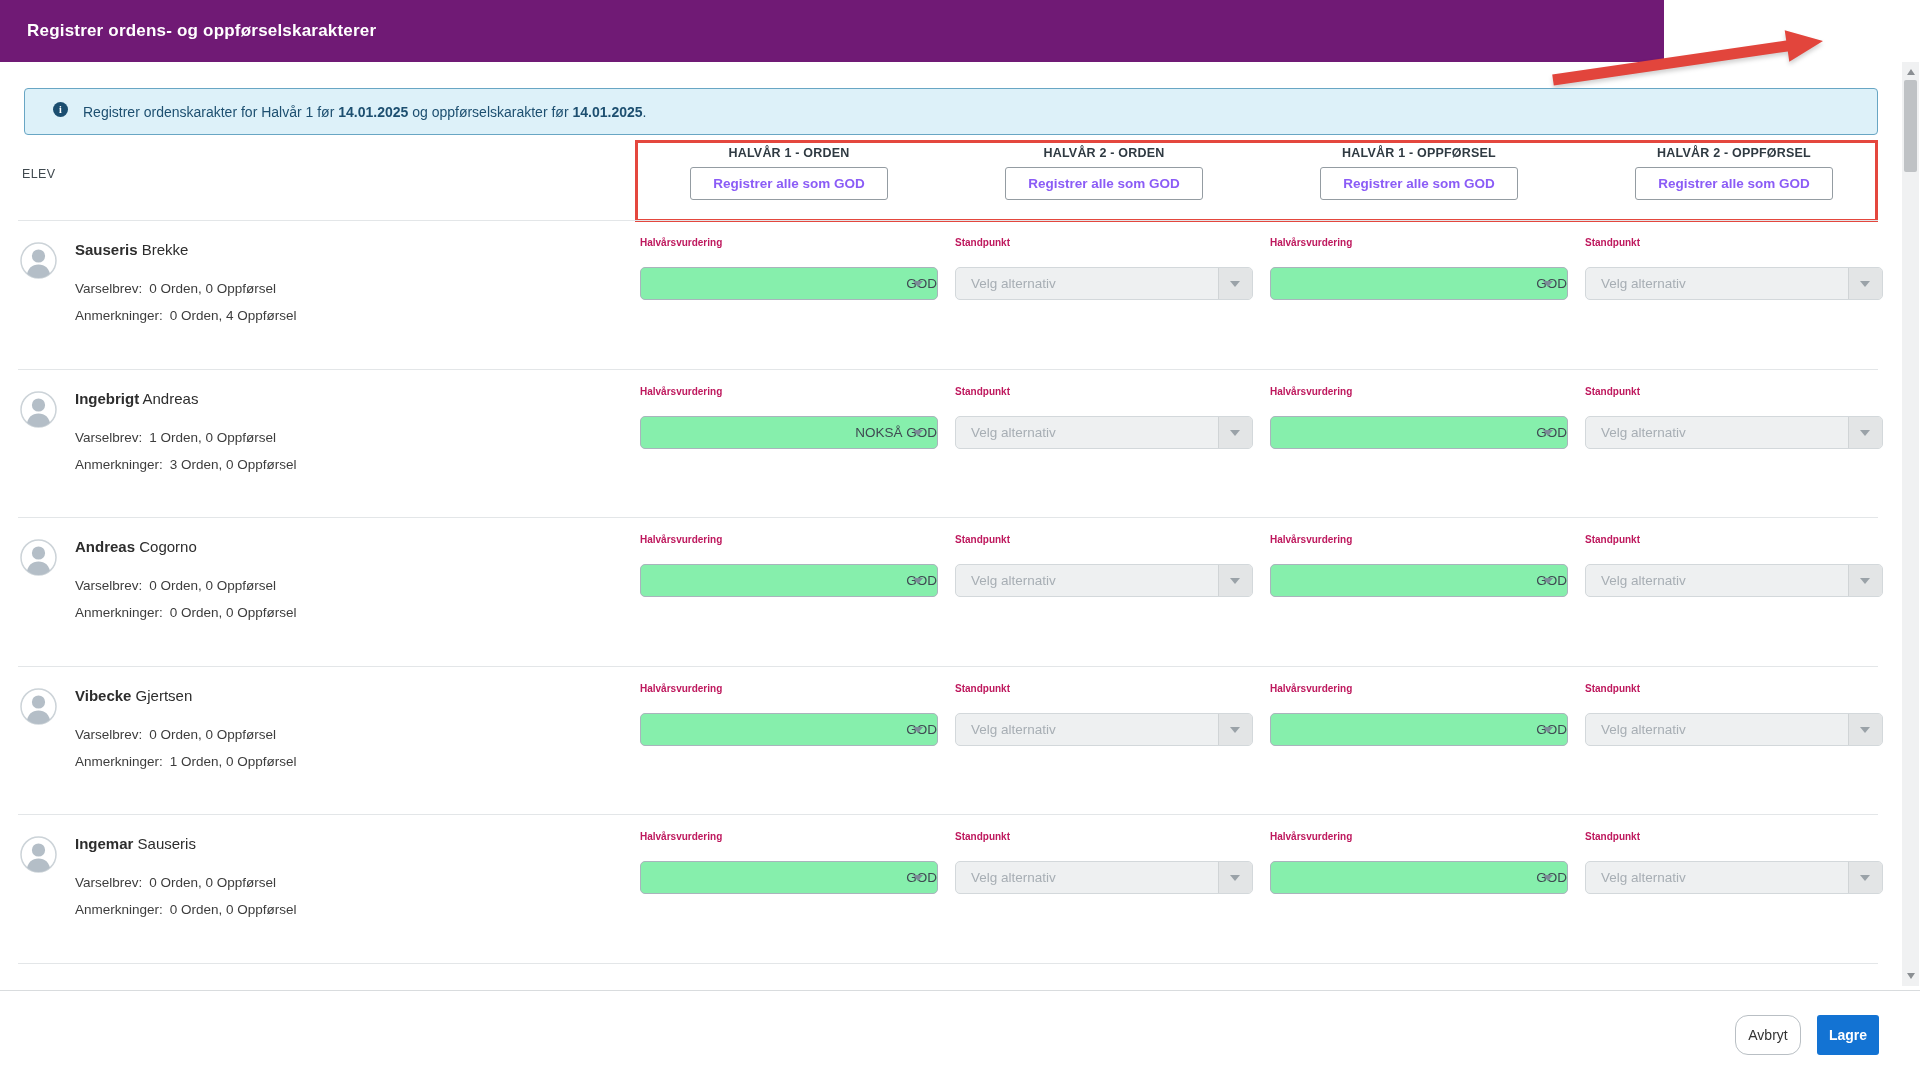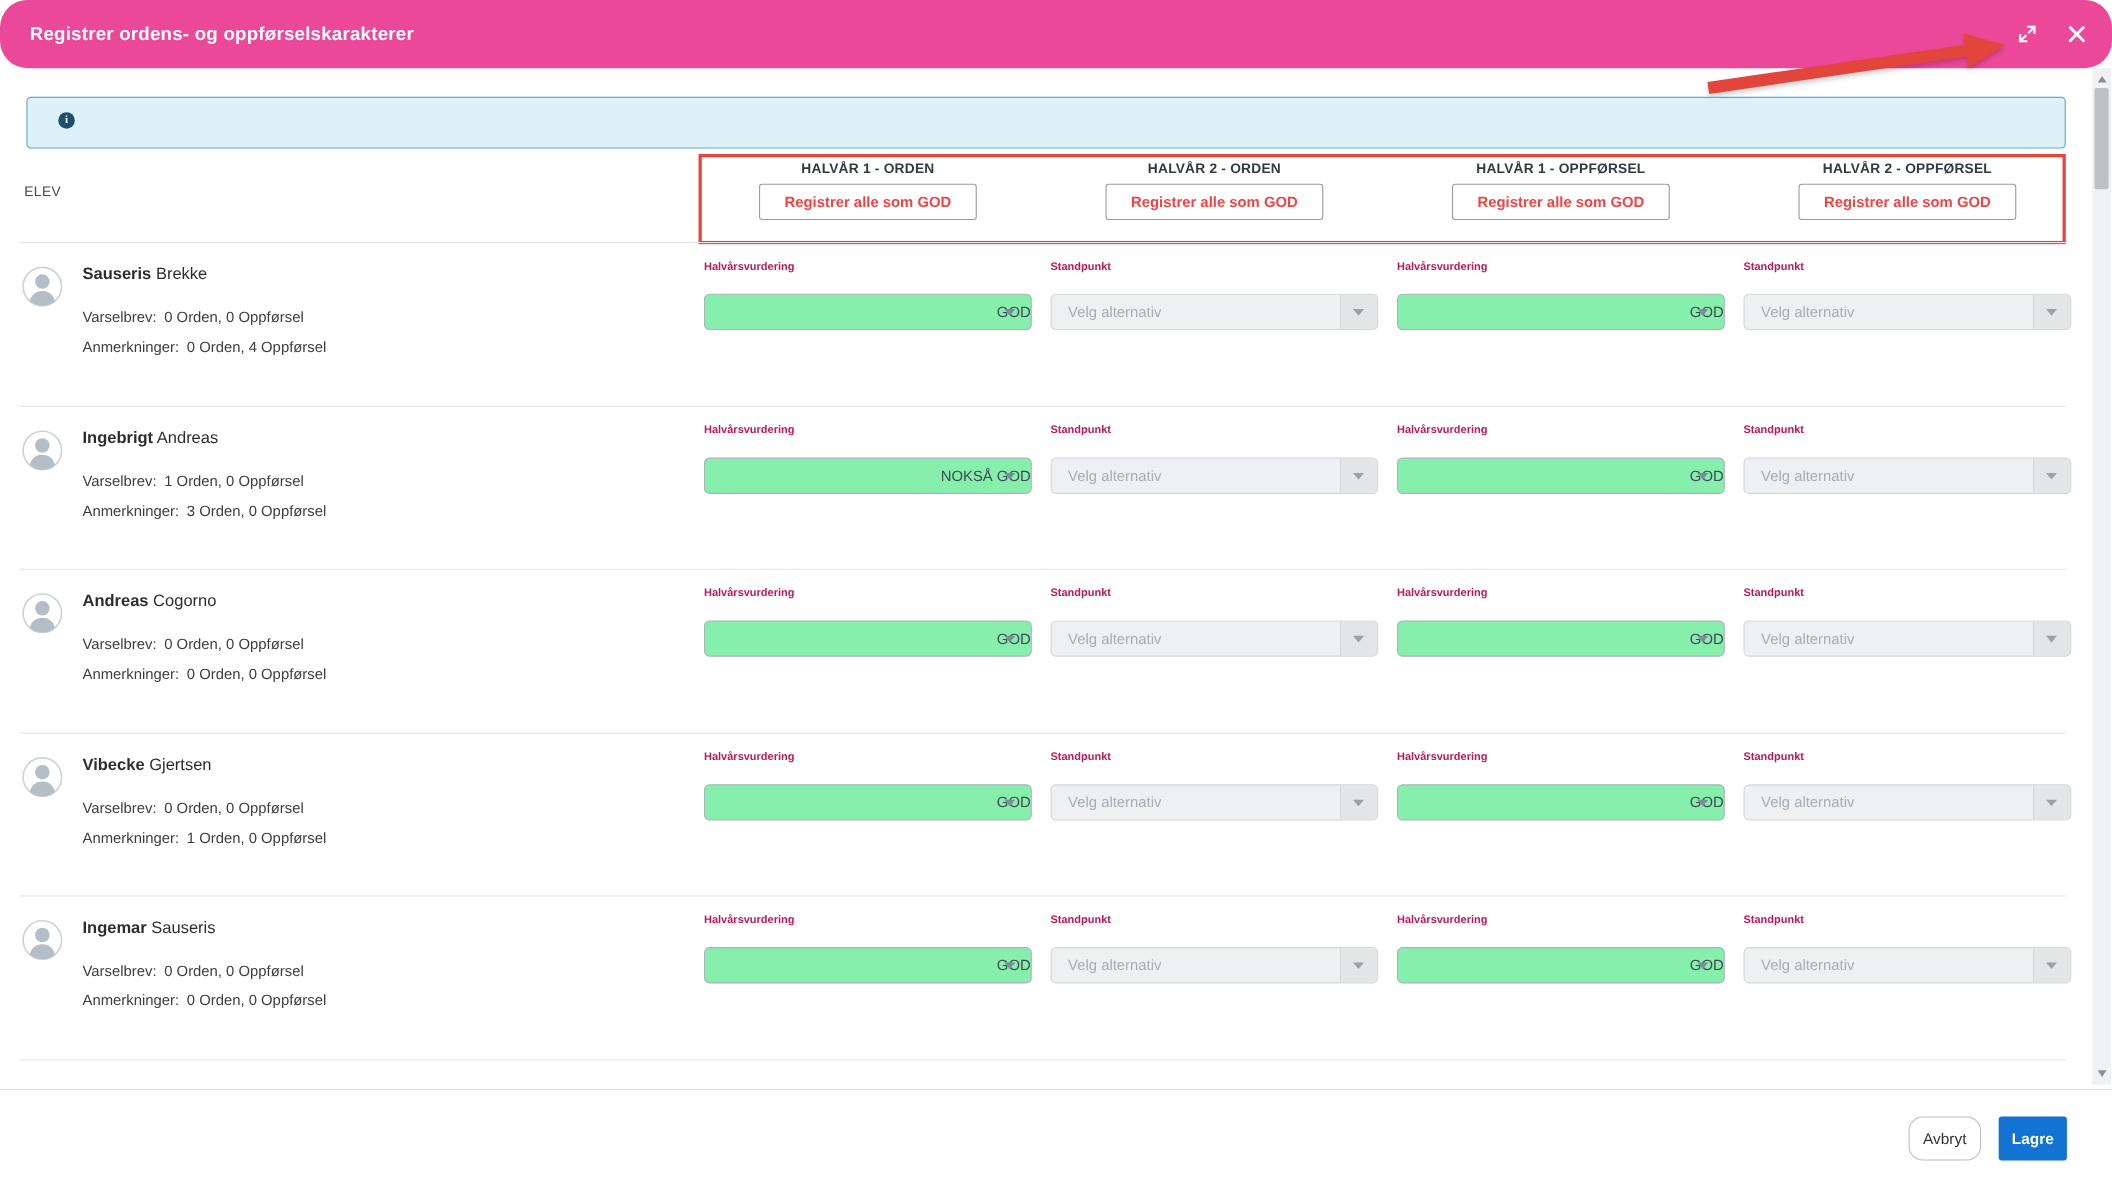--- a/index.html
+++ b/index.html
@@ -1,21 +1,21 @@
 <!DOCTYPE html>
 <html><head>
 <meta charset="utf-8">
 <style>
   * { margin:0; padding:0; box-sizing:border-box; }
   html,body { width:1920px; height:1080px; overflow:hidden; background:#fff;
     font-family:"Liberation Sans","DejaVu Sans",sans-serif; }
   .stage { position:relative; width:1920px; height:1080px; background:#fff; }
 
   
-  .hdr { position:absolute; left:0; top:0; width:1920px; height:62px; background:#ec4899;border-radius:25px; }
+  .hdr { position:absolute; left:0; top:0; width:1664px; height:62px; background:#701a75; }
   .hdr-title { position:absolute; left:27px; top:0; height:62px; display:flex; align-items:center;
     color:#fff; font-size:17px; font-weight:700; letter-spacing:.2px; }
   .hdr-icon { position:absolute; top:18px; width:26px; height:26px; display:flex;
     align-items:center; justify-content:center; cursor:pointer; }
   .icon-resize { left:1830px; }
   .icon-close { left:1875px; }
 
   
   .annot { position:absolute; left:1540px; top:25px; width:300px; height:70px; pointer-events:none;
     filter:drop-shadow(0 3px 2px rgba(0,0,0,.18)); }
@@ -31,21 +31,21 @@
   .banner-text b { font-weight:700; }
 
   
   .elev-label { position:absolute; left:22px; top:167px; font-size:12.5px; color:#40494f;
     letter-spacing:.4px; }
   .redbox { position:absolute; left:635px; top:140px; width:1243px; height:82px;
     border:3px solid #e4473e; }
   .bulk-col { position:absolute; top:146px; width:298px; text-align:center; }
   .bulk-label { font-size:12.5px; font-weight:700; color:#2f3a42; letter-spacing:.2px; }
   .bulk-btn { margin-top:7px; height:33px; padding:0 22px; background:#fff;
-    border:1px solid #949ca2; border-radius:3px; font-size:13.5px; font-weight:700; color:#ef4444;
+    border:1px solid #949ca2; border-radius:3px; font-size:13.5px; font-weight:700; color:#8b5cf6;
     cursor:pointer; font-family:inherit; }
 
   
   .rows { position:absolute; left:18px; top:220px; width:1860px; border-top:1px solid #e3e6e8; }
   .row { position:relative; height:148.6px; border-bottom:1px solid #e3e6e8; }
   .avatar { position:absolute; left:2px; top:21px; width:37px; height:37px; }
   .sname { position:absolute; left:57px; top:20px; font-size:15px; color:#2d2d2d; }
   .sname .fn { font-weight:700; }
   .meta { position:absolute; left:57px; font-size:13.5px; color:#3d3d3d; }
   .meta-v { top:60px; } .meta-a { top:87px; }
@@ -110,20 +110,23 @@
       </svg>
     </div>
   </div>
 
   <svg class="annot" width="300" height="70" viewBox="0 0 300 70">
     <path d="M13.8,60.4 L247.8,26.4 L249.3,36.8 L283,16 L244.7,5.2 L246.2,15.6 L12.2,49.6 Z" fill="#e2453c"></path>
   </svg>
 
   <div class="banner">
     <div class="banner-ico">i</div>
+    <div class="banner-text">
+      <span><span>Registrer ordenskarakter for Halvår 1 før </span><b>14.01.2025</b><span> og oppførselskarakter før </span><b>14.01.2025</b><span>.</span></span>
+    </div>
   </div>
 
   <div class="elev-label">ELEV</div>
   <div class="redbox"></div>
   <div id="bulk-cols">
       <div class="bulk-col" style="left: 640px;"><div class="bulk-label">HALVÅR 1 - ORDEN</div><button class="bulk-btn">Registrer alle som GOD</button></div>
       <div class="bulk-col" style="left: 955px;"><div class="bulk-label">HALVÅR 2 - ORDEN</div><button class="bulk-btn">Registrer alle som GOD</button></div>
       <div class="bulk-col" style="left: 1270px;"><div class="bulk-label">HALVÅR 1 - OPPFØRSEL</div><button class="bulk-btn">Registrer alle som GOD</button></div>
       <div class="bulk-col" style="left: 1585px;"><div class="bulk-label">HALVÅR 2 - OPPFØRSEL</div><button class="bulk-btn">Registrer alle som GOD</button></div>
     </div>

